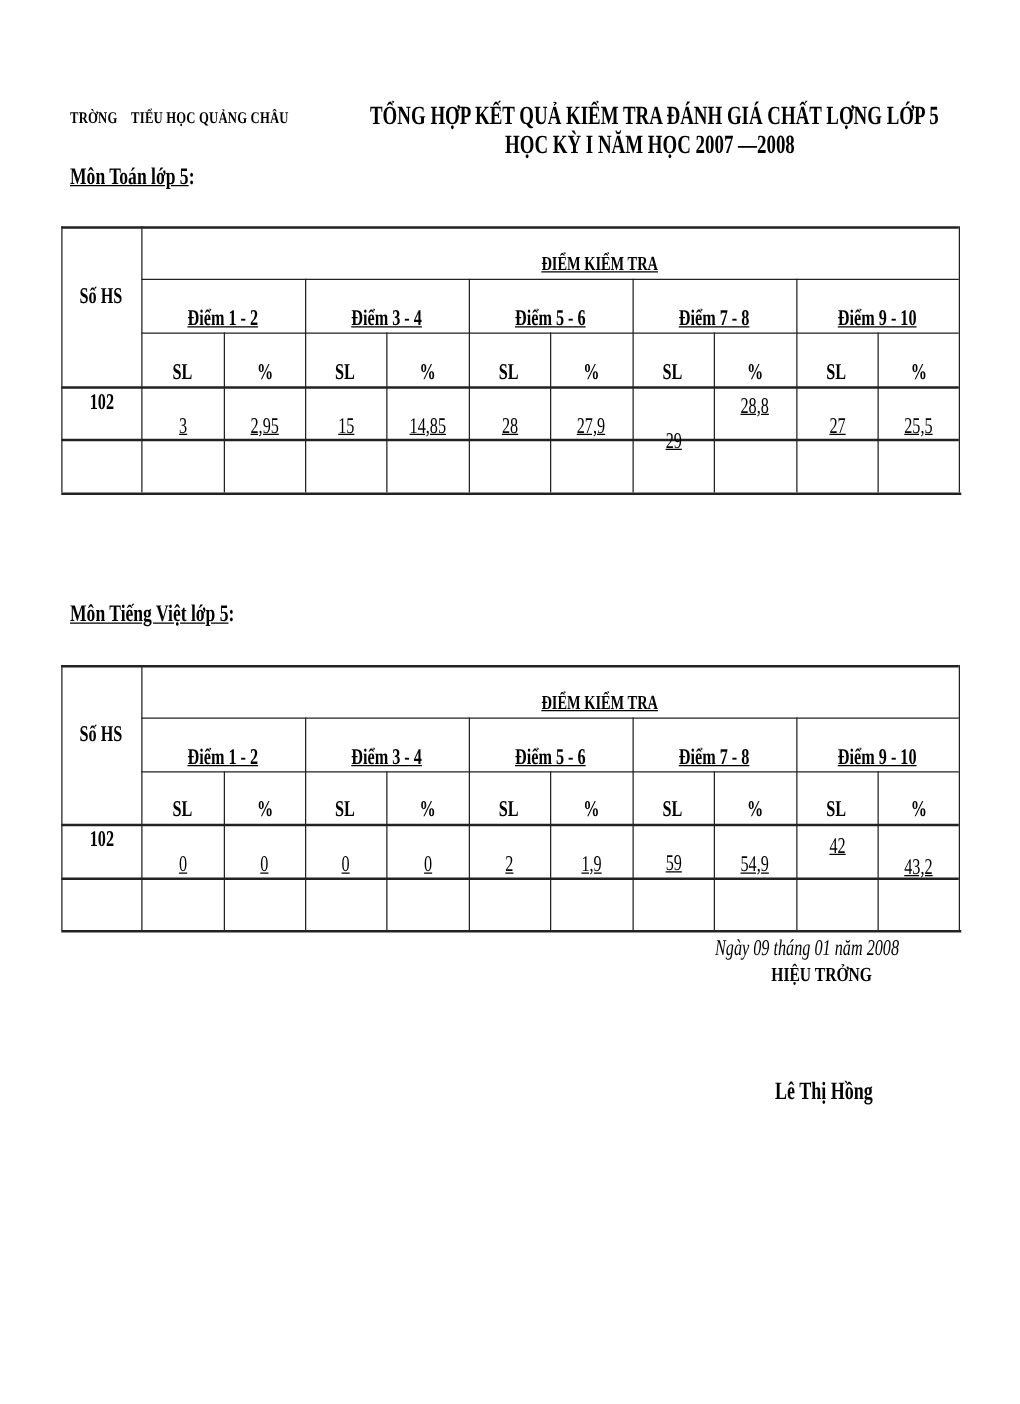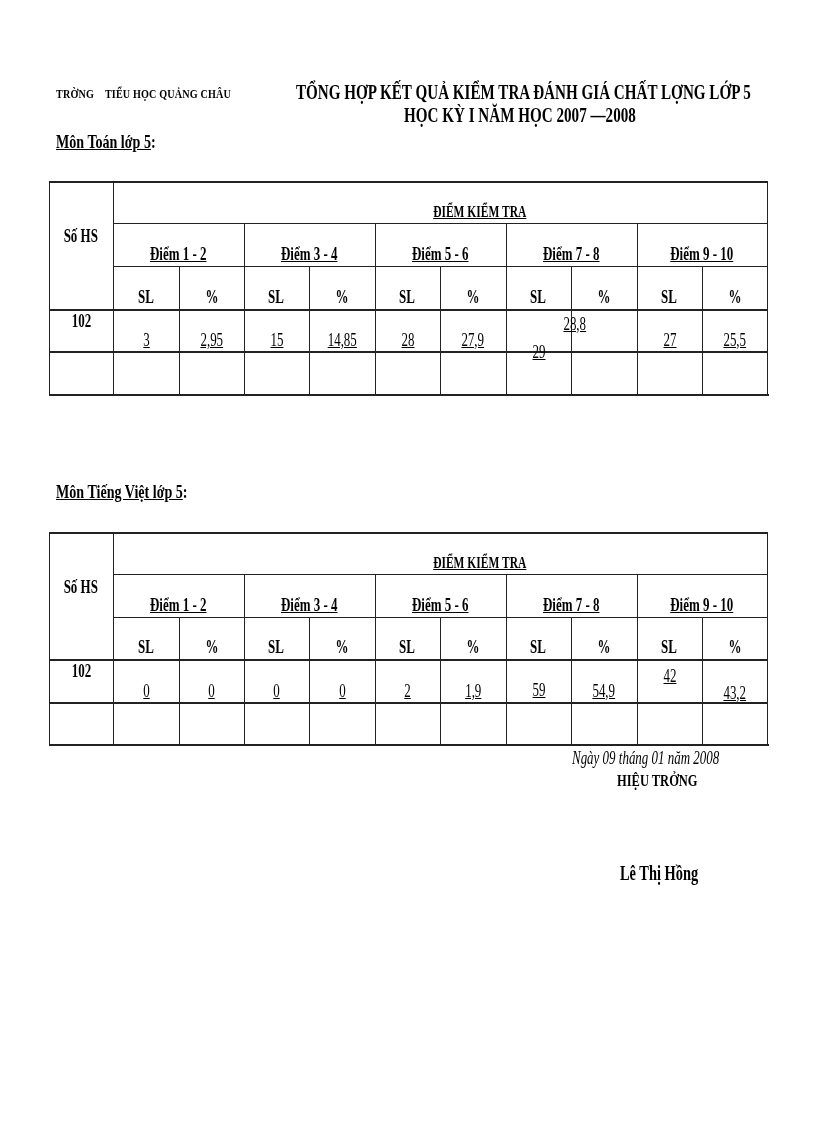--- a/index.html
+++ b/index.html
@@ -121,21 +121,21 @@
     <div class="cell hdr" style="left:457px;top:85px;width:65px;height:42px">
       <span>SL</span>
     </div>
     <div class="cell num" style="left:457px;top:128px;width:65px;height:54px">
       <span>29</span>
     </div>
     <div class="cell" style="left:457px;top:170px;width:65px;height:43px"></div>
     <div class="cell hdr" style="left:522px;top:85px;width:66px;height:42px">
       <span>%</span>
     </div>
-    <div class="cell num" style="left:493px;top:128px;width:66px;height:26px">
+    <div class="cell num" style="left:522px;top:128px;width:66px;height:26px">
       <span>28,8</span>
     </div>
     <div class="cell" style="left:522px;top:170px;width:66px;height:43px"></div>
     <div class="cell hdr" style="left:588px;top:85px;width:65px;height:42px">
       <span>SL</span>
     </div>
     <div class="cell num" style="left:588px;top:128px;width:65px;height:42px">
       <span>27</span>
     </div>
     <div class="cell" style="left:588px;top:170px;width:65px;height:43px"></div>

